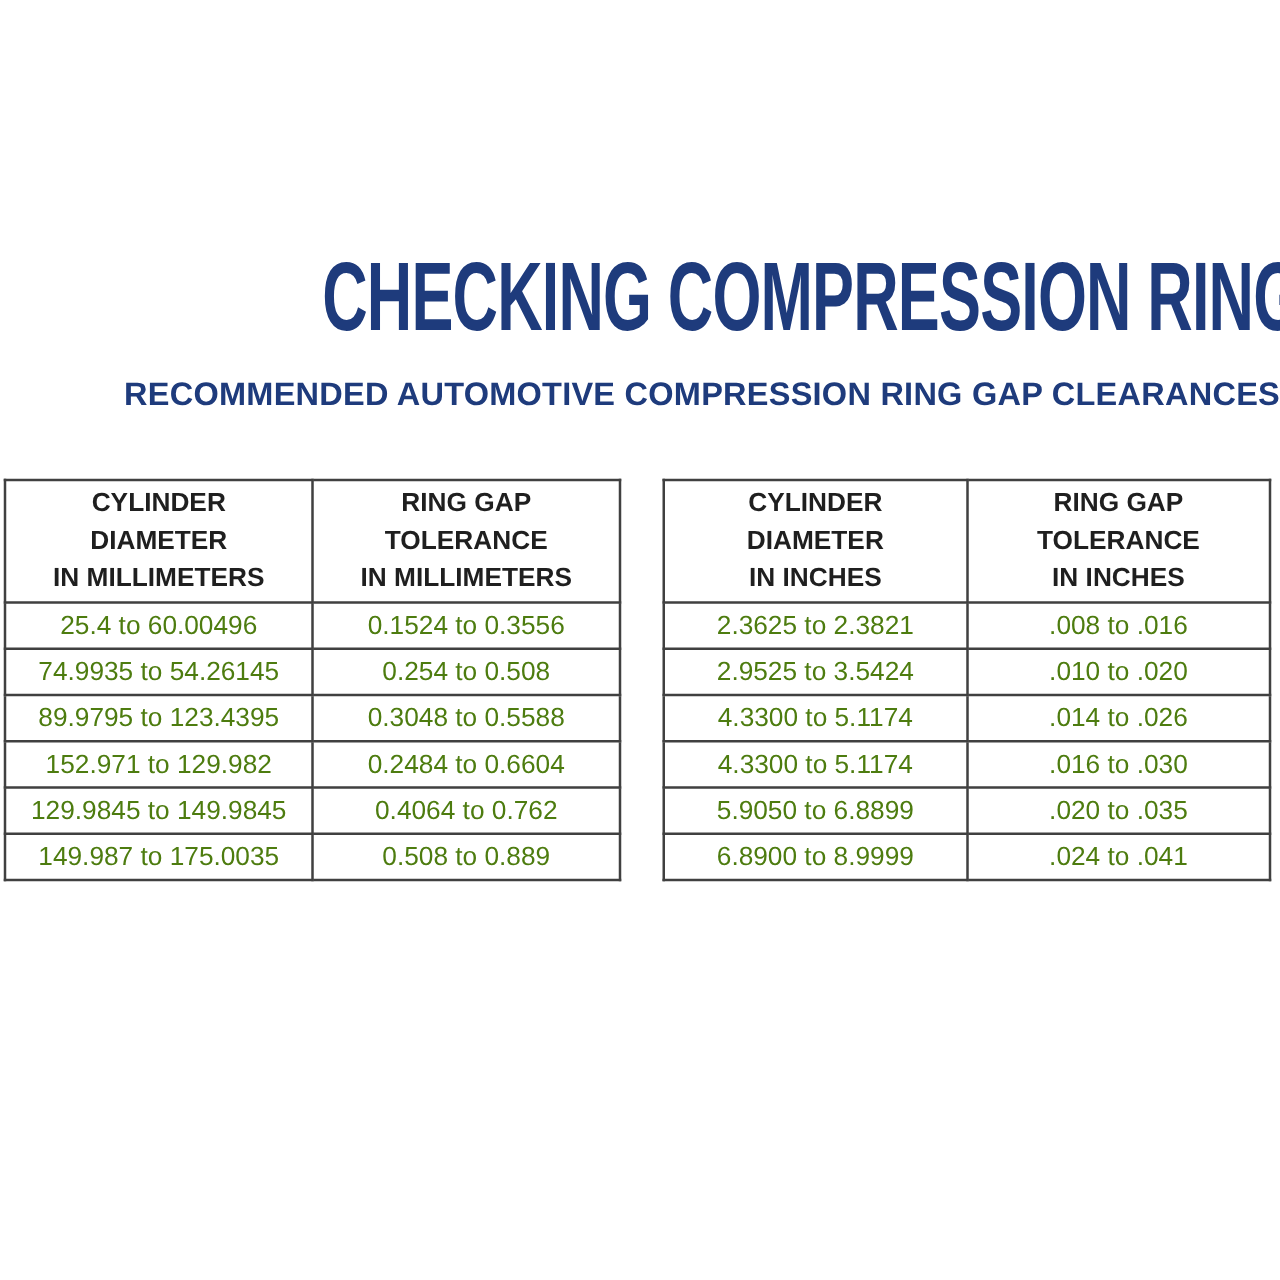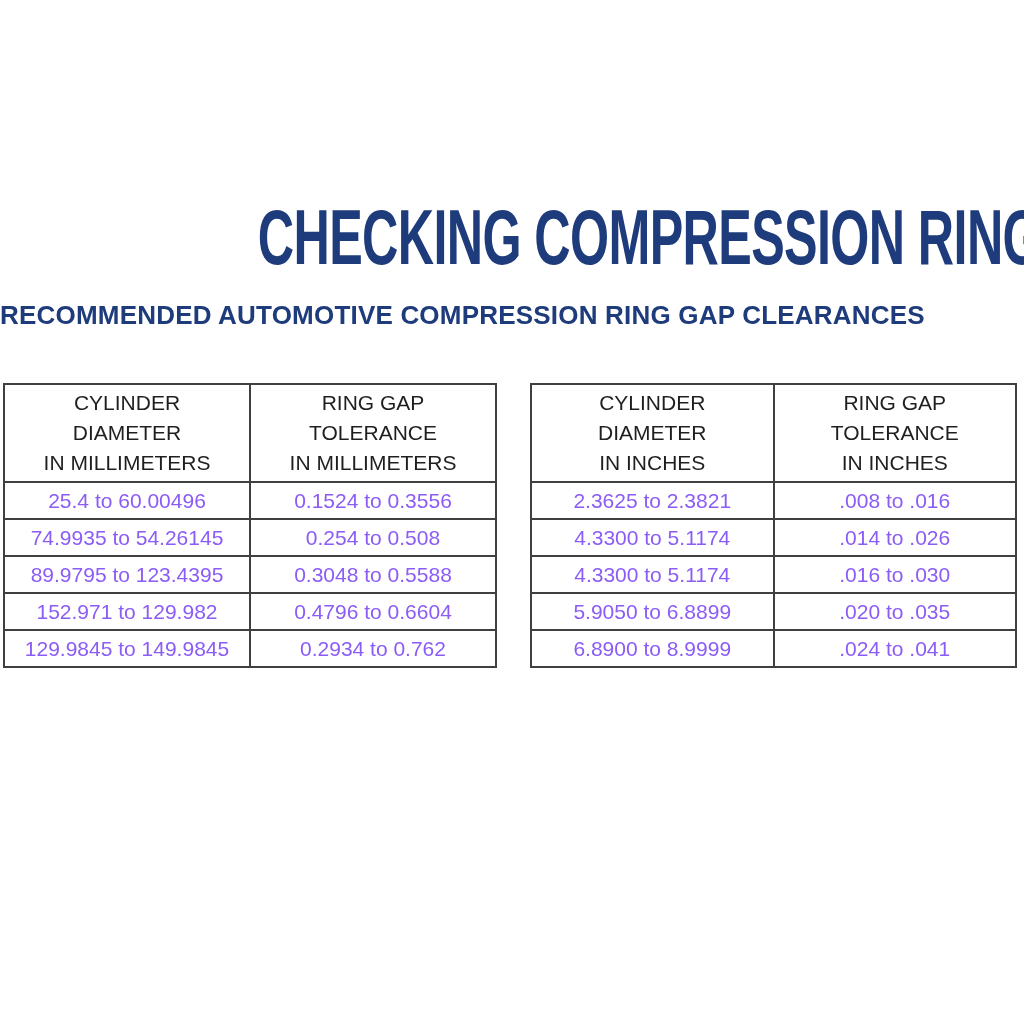--- a/index.html
+++ b/index.html
@@ -27,21 +27,21 @@
     color: #1e3b7c;
     letter-spacing: -1px;
     transform: scaleX(0.645);
     transform-origin: 50% 50%;
   }
   .subtitle-wrap {
     position: absolute;
     top: 300px;
     left: 0;
     width: 1024px;
-    text-align: left;
+    text-align: right;
     white-space: nowrap;
   }
   .subtitle {
     display: inline-block;
     font-size: 26px;
     font-weight: bold;
     color: #1e3b7c;
     letter-spacing: 0.2px;
   }
   table.spec {
@@ -50,27 +50,27 @@
     border-collapse: collapse;
     table-layout: fixed;
     background: #ffffff;
   }
   table.spec.mm { left: 3px;   width: 494px; }
   table.spec.in { left: 530px; width: 487px; }
   table.spec th, table.spec td {
     border: 2px solid #404040;
     text-align: center;
     vertical-align: middle;
-    color: #8b5cf6;
+    color: #4d7c0f;
     padding: 0;
   }
   table.spec th {
     height: 96px;
     font-size: 21px;
-    font-weight: normal;
+    font-weight: bold;
     line-height: 30px;
     white-space: pre-line;
     color: #1f1f1f;
   }
   table.spec td {
     height: 35px;
     font-size: 21px;
     font-weight: normal;
     line-height: 1;
   }
@@ -107,44 +107,52 @@
         <tr>
           <td>74.9935 to 54.26145</td>
           <td>0.254 to 0.508</td>
         </tr>
         <tr>
           <td>89.9795 to 123.4395</td>
           <td>0.3048 to 0.5588</td>
         </tr>
         <tr>
           <td>152.971 to 129.982</td>
-          <td>0.4796 to 0.6604</td>
+          <td>0.2484 to 0.6604</td>
         </tr>
         <tr>
           <td>129.9845 to 149.9845</td>
-          <td>0.2934 to 0.762</td>
+          <td>0.4064 to 0.762</td>
+        </tr>
+        <tr>
+          <td>149.987 to 175.0035</td>
+          <td>0.508 to 0.889</td>
         </tr>
       </tbody>
   </table>
 
   <table class="spec in">
     <thead>
       <tr>
         <th>CYLINDER
 DIAMETER
 IN INCHES</th>
         <th>RING GAP
 TOLERANCE
 IN INCHES</th>
       </tr>
     </thead>
     <tbody>
         <tr>
           <td>2.3625 to 2.3821</td>
           <td>.008 to .016</td>
+        </tr>
+        <tr>
+          <td>2.9525 to 3.5424</td>
+          <td>.010 to .020</td>
         </tr>
         <tr>
           <td>4.3300 to 5.1174</td>
           <td>.014 to .026</td>
         </tr>
         <tr>
           <td>4.3300 to 5.1174</td>
           <td>.016 to .030</td>
         </tr>
         <tr>

